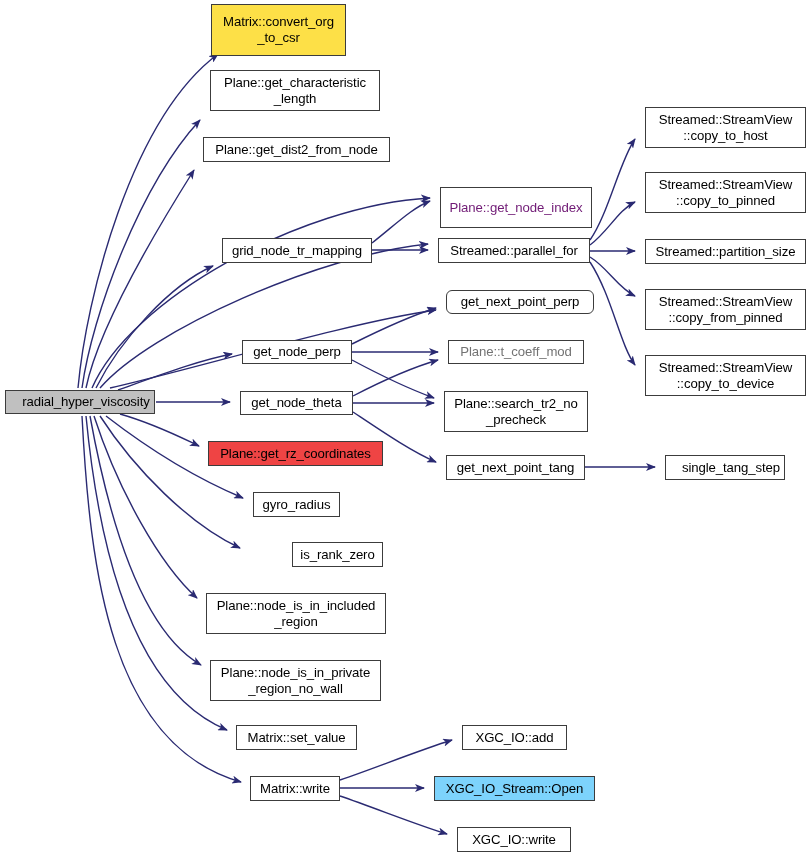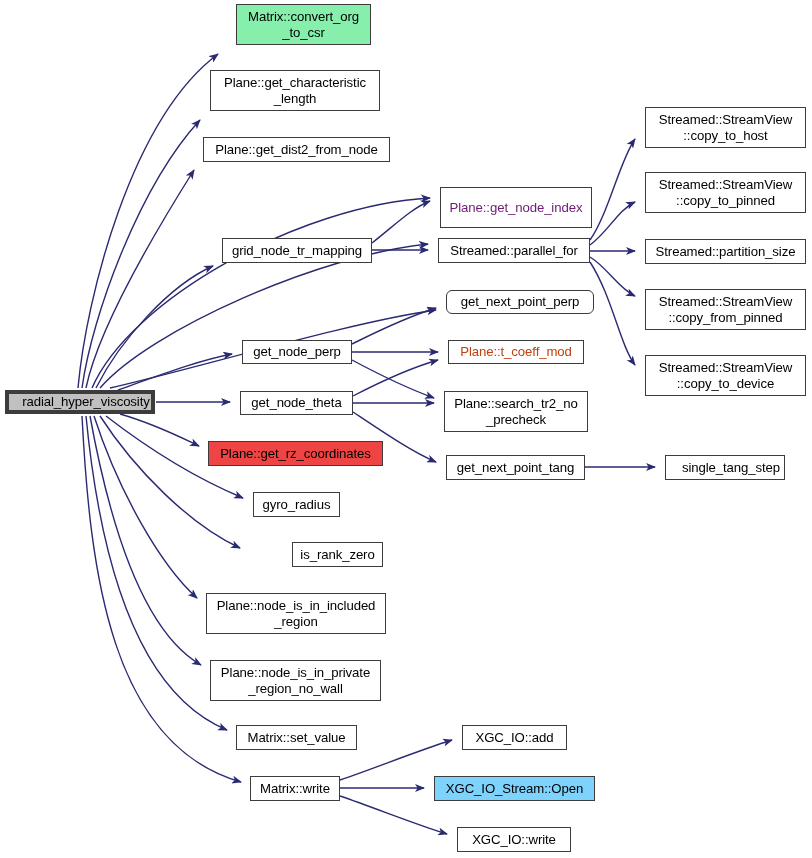--- a/index.html
+++ b/index.html
@@ -33,21 +33,21 @@
     line-height: 16px;
     display: flex;
     align-items: center;
     justify-content: center;
     text-align: center;
     white-space: pre-line;
     letter-spacing: -0.1px;
   }
   .node.root {
     background: #c0c0c0;
-    border: 4px solid #737373;
+    border: 1px solid #737373;
     padding-left: 12px;
   }
 </style>
 </head>
 <body>
 
 <div id="canvas">
   <svg id="edges" viewBox="0 0 812 858" xmlns="http://www.w3.org/2000/svg">
     <defs>
       <marker id="arrow" markerWidth="10" markerHeight="8" refX="9" refY="4" orient="auto" markerUnits="userSpaceOnUse">
@@ -85,41 +85,41 @@
         <path d="M 590 257 C 608 268 618 288 635 296" marker-end="url(#arrow)"></path>
         <path d="M 590 262 C 612 296 620 345 635 365" marker-end="url(#arrow)"></path>
         <path d="M 585 467 L 655 467" marker-end="url(#arrow)"></path>
         <path d="M 340 780 C 375 768 420 750 452 740" marker-end="url(#arrow)"></path>
         <path d="M 340 788 L 424 788" marker-end="url(#arrow)"></path>
         <path d="M 340 796 C 375 808 420 826 447 834" marker-end="url(#arrow)"></path>
       </g>
   </svg>
   <div id="node-layer">
       <div class="node root" style="left: 5px; top: 390px; width: 150px; height: 24px; background: rgb(192, 192, 192); border-color: rgb(60, 60, 60); color: rgb(0, 0, 0);">radial_hyper_viscosity</div>
-      <div class="node" style="left: 236px; top: 4px; width: 135px; height: 41px; background: #86efac; border-color: rgb(60, 60, 60); color: rgb(0, 0, 0);">Matrix::convert_org
+      <div class="node" style="left: 211px; top: 4px; width: 135px; height: 52px; background: #fde047; border-color: rgb(60, 60, 60); color: rgb(0, 0, 0);">Matrix::convert_org
 _to_csr</div>
       <div class="node" style="left: 210px; top: 70px; width: 170px; height: 41px; background: rgb(255, 255, 255); border-color: rgb(60, 60, 60); color: rgb(0, 0, 0);">Plane::get_characteristic
 _length</div>
       <div class="node" style="left: 203px; top: 137px; width: 187px; height: 25px; background: rgb(255, 255, 255); border-color: rgb(60, 60, 60); color: rgb(0, 0, 0);">Plane::get_dist2_from_node</div>
       <div class="node" style="left: 222px; top: 238px; width: 150px; height: 25px; background: rgb(255, 255, 255); border-color: rgb(60, 60, 60); color: rgb(0, 0, 0);">grid_node_tr_mapping</div>
       <div class="node" style="left: 242px; top: 340px; width: 110px; height: 24px; background: rgb(255, 255, 255); border-color: rgb(60, 60, 60); color: rgb(0, 0, 0);">get_node_perp</div>
       <div class="node" style="left: 240px; top: 391px; width: 113px; height: 24px; background: rgb(255, 255, 255); border-color: rgb(60, 60, 60); color: rgb(0, 0, 0);">get_node_theta</div>
       <div class="node" style="left: 208px; top: 441px; width: 175px; height: 25px; background: #ef4444; border-color: rgb(60, 60, 60); color: rgb(0, 0, 0);">Plane::get_rz_coordinates</div>
       <div class="node" style="left: 253px; top: 492px; width: 87px; height: 25px; background: rgb(255, 255, 255); border-color: rgb(60, 60, 60); color: rgb(0, 0, 0);">gyro_radius</div>
       <div class="node" style="left: 250px; top: 542px; width: 91px; height: 25px; background: rgb(255, 255, 255); border-color: rgb(60, 60, 60); color: rgb(0, 0, 0); margin-left: 42px;">is_rank_zero</div>
       <div class="node" style="left: 206px; top: 593px; width: 180px; height: 41px; background: rgb(255, 255, 255); border-color: rgb(60, 60, 60); color: rgb(0, 0, 0);">Plane::node_is_in_included
 _region</div>
       <div class="node" style="left: 210px; top: 660px; width: 171px; height: 41px; background: rgb(255, 255, 255); border-color: rgb(60, 60, 60); color: rgb(0, 0, 0);">Plane::node_is_in_private
 _region_no_wall</div>
       <div class="node" style="left: 236px; top: 725px; width: 121px; height: 25px; background: rgb(255, 255, 255); border-color: rgb(60, 60, 60); color: rgb(0, 0, 0);">Matrix::set_value</div>
       <div class="node" style="left: 250px; top: 776px; width: 90px; height: 25px; background: rgb(255, 255, 255); border-color: rgb(60, 60, 60); color: rgb(0, 0, 0);">Matrix::write</div>
       <div class="node" style="left: 440px; top: 187px; width: 152px; height: 41px; background: rgb(255, 255, 255); border-color: rgb(60, 60, 60); color: #701a75;">Plane::get_node_index</div>
       <div class="node" style="left: 438px; top: 238px; width: 152px; height: 25px; background: rgb(255, 255, 255); border-color: rgb(60, 60, 60); color: rgb(0, 0, 0);">Streamed::parallel_for</div>
       <div class="node" style="left: 446px; top: 290px; width: 148px; height: 24px; background: rgb(255, 255, 255); border-color: rgb(60, 60, 60); color: rgb(0, 0, 0); border-radius: 6px;">get_next_point_perp</div>
-      <div class="node" style="left: 448px; top: 340px; width: 136px; height: 24px; background: rgb(255, 255, 255); border-color: rgb(60, 60, 60); color: #c2410c;">Plane::t_coeff_mod</div>
+      <div class="node" style="left: 448px; top: 340px; width: 136px; height: 24px; background: rgb(255, 255, 255); border-color: rgb(60, 60, 60); color: #737373;">Plane::t_coeff_mod</div>
       <div class="node" style="left: 444px; top: 391px; width: 144px; height: 41px; background: rgb(255, 255, 255); border-color: rgb(60, 60, 60); color: rgb(0, 0, 0);">Plane::search_tr2_no
 _precheck</div>
       <div class="node" style="left: 446px; top: 455px; width: 139px; height: 25px; background: rgb(255, 255, 255); border-color: rgb(60, 60, 60); color: rgb(0, 0, 0);">get_next_point_tang</div>
       <div class="node" style="left: 645px; top: 107px; width: 161px; height: 41px; background: rgb(255, 255, 255); border-color: rgb(60, 60, 60); color: rgb(0, 0, 0);">Streamed::StreamView
 ::copy_to_host</div>
       <div class="node" style="left: 645px; top: 172px; width: 161px; height: 41px; background: rgb(255, 255, 255); border-color: rgb(60, 60, 60); color: rgb(0, 0, 0);">Streamed::StreamView
 ::copy_to_pinned</div>
       <div class="node" style="left: 645px; top: 239px; width: 161px; height: 25px; background: rgb(255, 255, 255); border-color: rgb(60, 60, 60); color: rgb(0, 0, 0);">Streamed::partition_size</div>
       <div class="node" style="left: 645px; top: 289px; width: 161px; height: 41px; background: rgb(255, 255, 255); border-color: rgb(60, 60, 60); color: rgb(0, 0, 0);">Streamed::StreamView
 ::copy_from_pinned</div>

